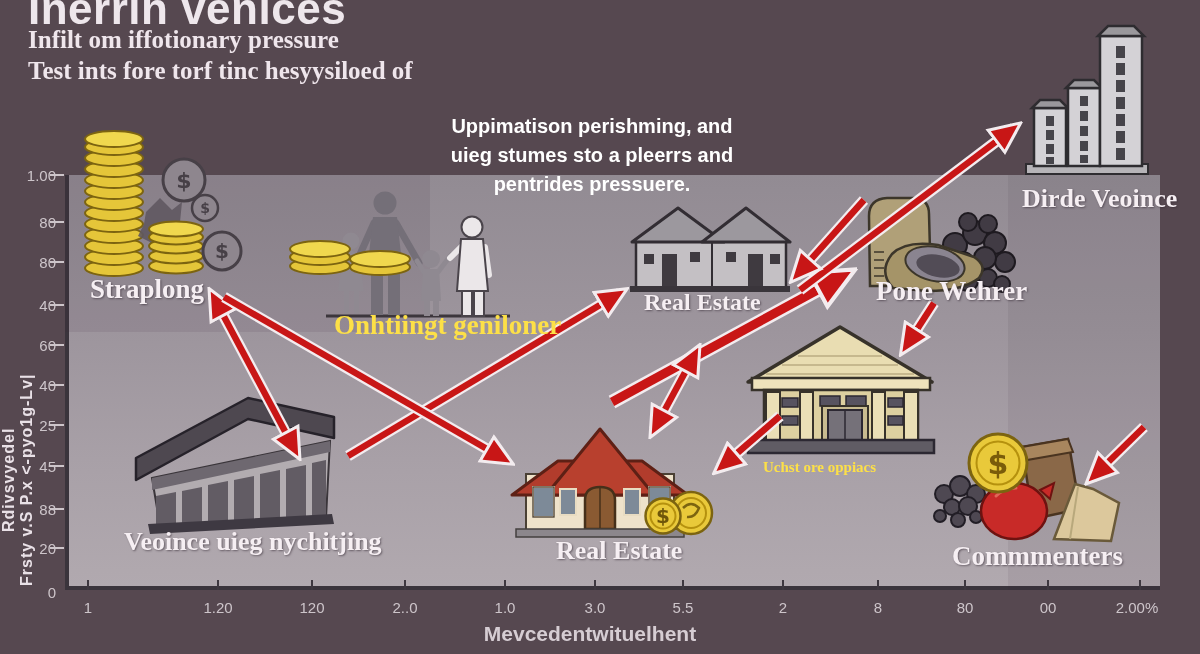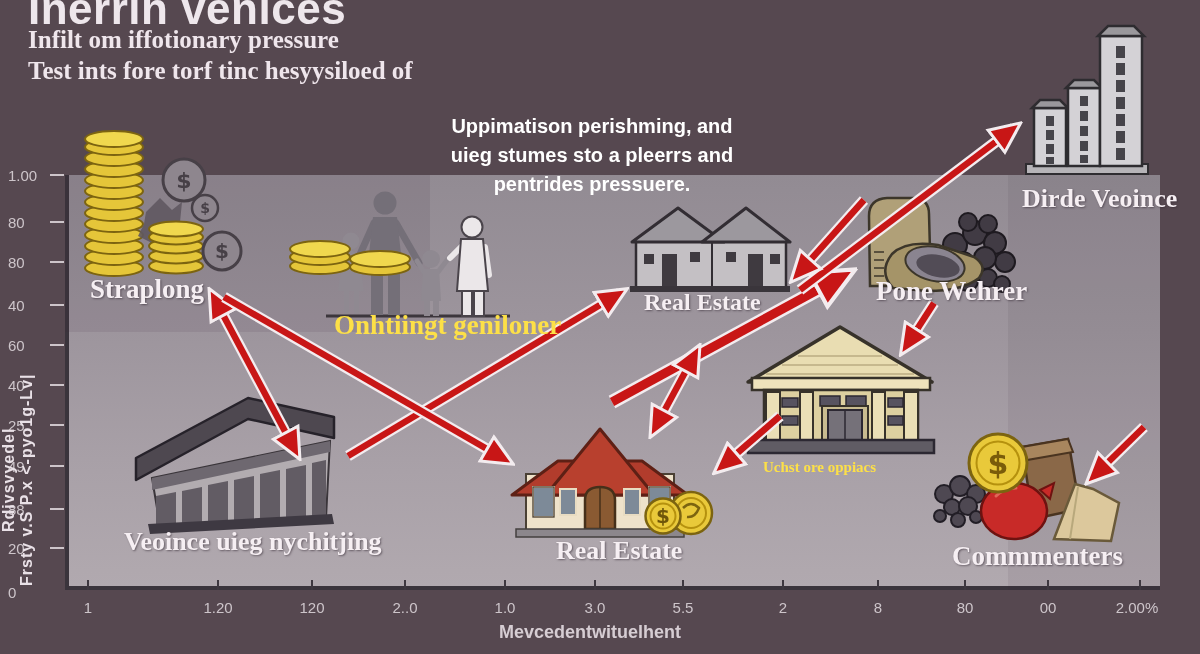--- a/index.html
+++ b/index.html
@@ -13,24 +13,24 @@
   svg.art{position:absolute;left:0;top:0;}
   .lbl{position:absolute;font-weight:bold;color:#f6eff3;text-shadow:1px 1px 2px rgba(45,35,45,.55);white-space:nowrap;}
   .lbl.dark{color:#fde047;text-shadow:none;}
   .heading{position:absolute;left:28px;top:-16px;font-family:"Liberation Sans",sans-serif;
            font-weight:800;font-size:44px;color:#eee7ec;letter-spacing:.5px;}
   .subtitle{position:absolute;left:28px;top:24px;font-size:25px;font-weight:bold;color:#efe6ec;line-height:31px;}
   .annot{position:absolute;left:436px;top:112px;width:312px;text-align:center;
          font-family:"Liberation Sans",sans-serif;font-weight:bold;font-size:20px;
          color:#ffffff;line-height:29px;}
   .tick{position:absolute;font-family:"Liberation Sans",sans-serif;font-size:15px;color:#cdc5ca;}
-  .ytick{width:48px;text-align:left;}
+  .ytick{width:48px;text-align:right;}
   .xtick{width:64px;text-align:center;top:599px;}
   .xtitle{position:absolute;left:440px;top:622px;width:300px;text-align:center;
-          font-family:"Liberation Sans",sans-serif;font-size:18px;font-weight:600;color:#d6cdd3;}
+          font-family:"Liberation Sans",sans-serif;font-size:21px;font-weight:600;color:#d6cdd3;}
   .ytitle{position:absolute;left:0px;top:330px;height:300px;display:flex;
           font-family:"Liberation Sans",sans-serif;font-weight:bold;font-size:16px;color:#e9e1e7;
           letter-spacing:1px;}
   .ytitle div{writing-mode:vertical-rl;transform:rotate(180deg);text-align:center;height:300px;}
 </style>
 </head>
 <body>
 
 <div id="stage">
 
@@ -353,21 +353,21 @@
   <div class="lbl dark" style="left:763px;top:459px;font-size:15px;">Uchst ore oppiacs</div>
   <div class="lbl" style="left:952px;top:541px;font-size:27px;">Commmenters</div>
 
   <div class="tick ytick" style="left:8px;top:167px;">1.00</div>
   <div class="tick ytick" style="left:8px;top:214px;">80</div>
   <div class="tick ytick" style="left:8px;top:254px;">80</div>
   <div class="tick ytick" style="left:8px;top:297px;">40</div>
   <div class="tick ytick" style="left:8px;top:337px;">60</div>
   <div class="tick ytick" style="left:8px;top:377px;">40</div>
   <div class="tick ytick" style="left:8px;top:417px;">25</div>
-  <div class="tick ytick" style="left:8px;top:458px;">49</div>
+  <div class="tick ytick" style="left:8px;top:458px;">45</div>
   <div class="tick ytick" style="left:8px;top:501px;">88</div>
   <div class="tick ytick" style="left:8px;top:540px;">20</div>
   <div class="tick ytick" style="left:8px;top:584px;">0</div>
 
   <div class="tick xtick" style="left:56px;">1</div>
   <div class="tick xtick" style="left:186px;">1.20</div>
   <div class="tick xtick" style="left:280px;">120</div>
   <div class="tick xtick" style="left:373px;">2..0</div>
   <div class="tick xtick" style="left:473px;">1.0</div>
   <div class="tick xtick" style="left:563px;">3.0</div>

